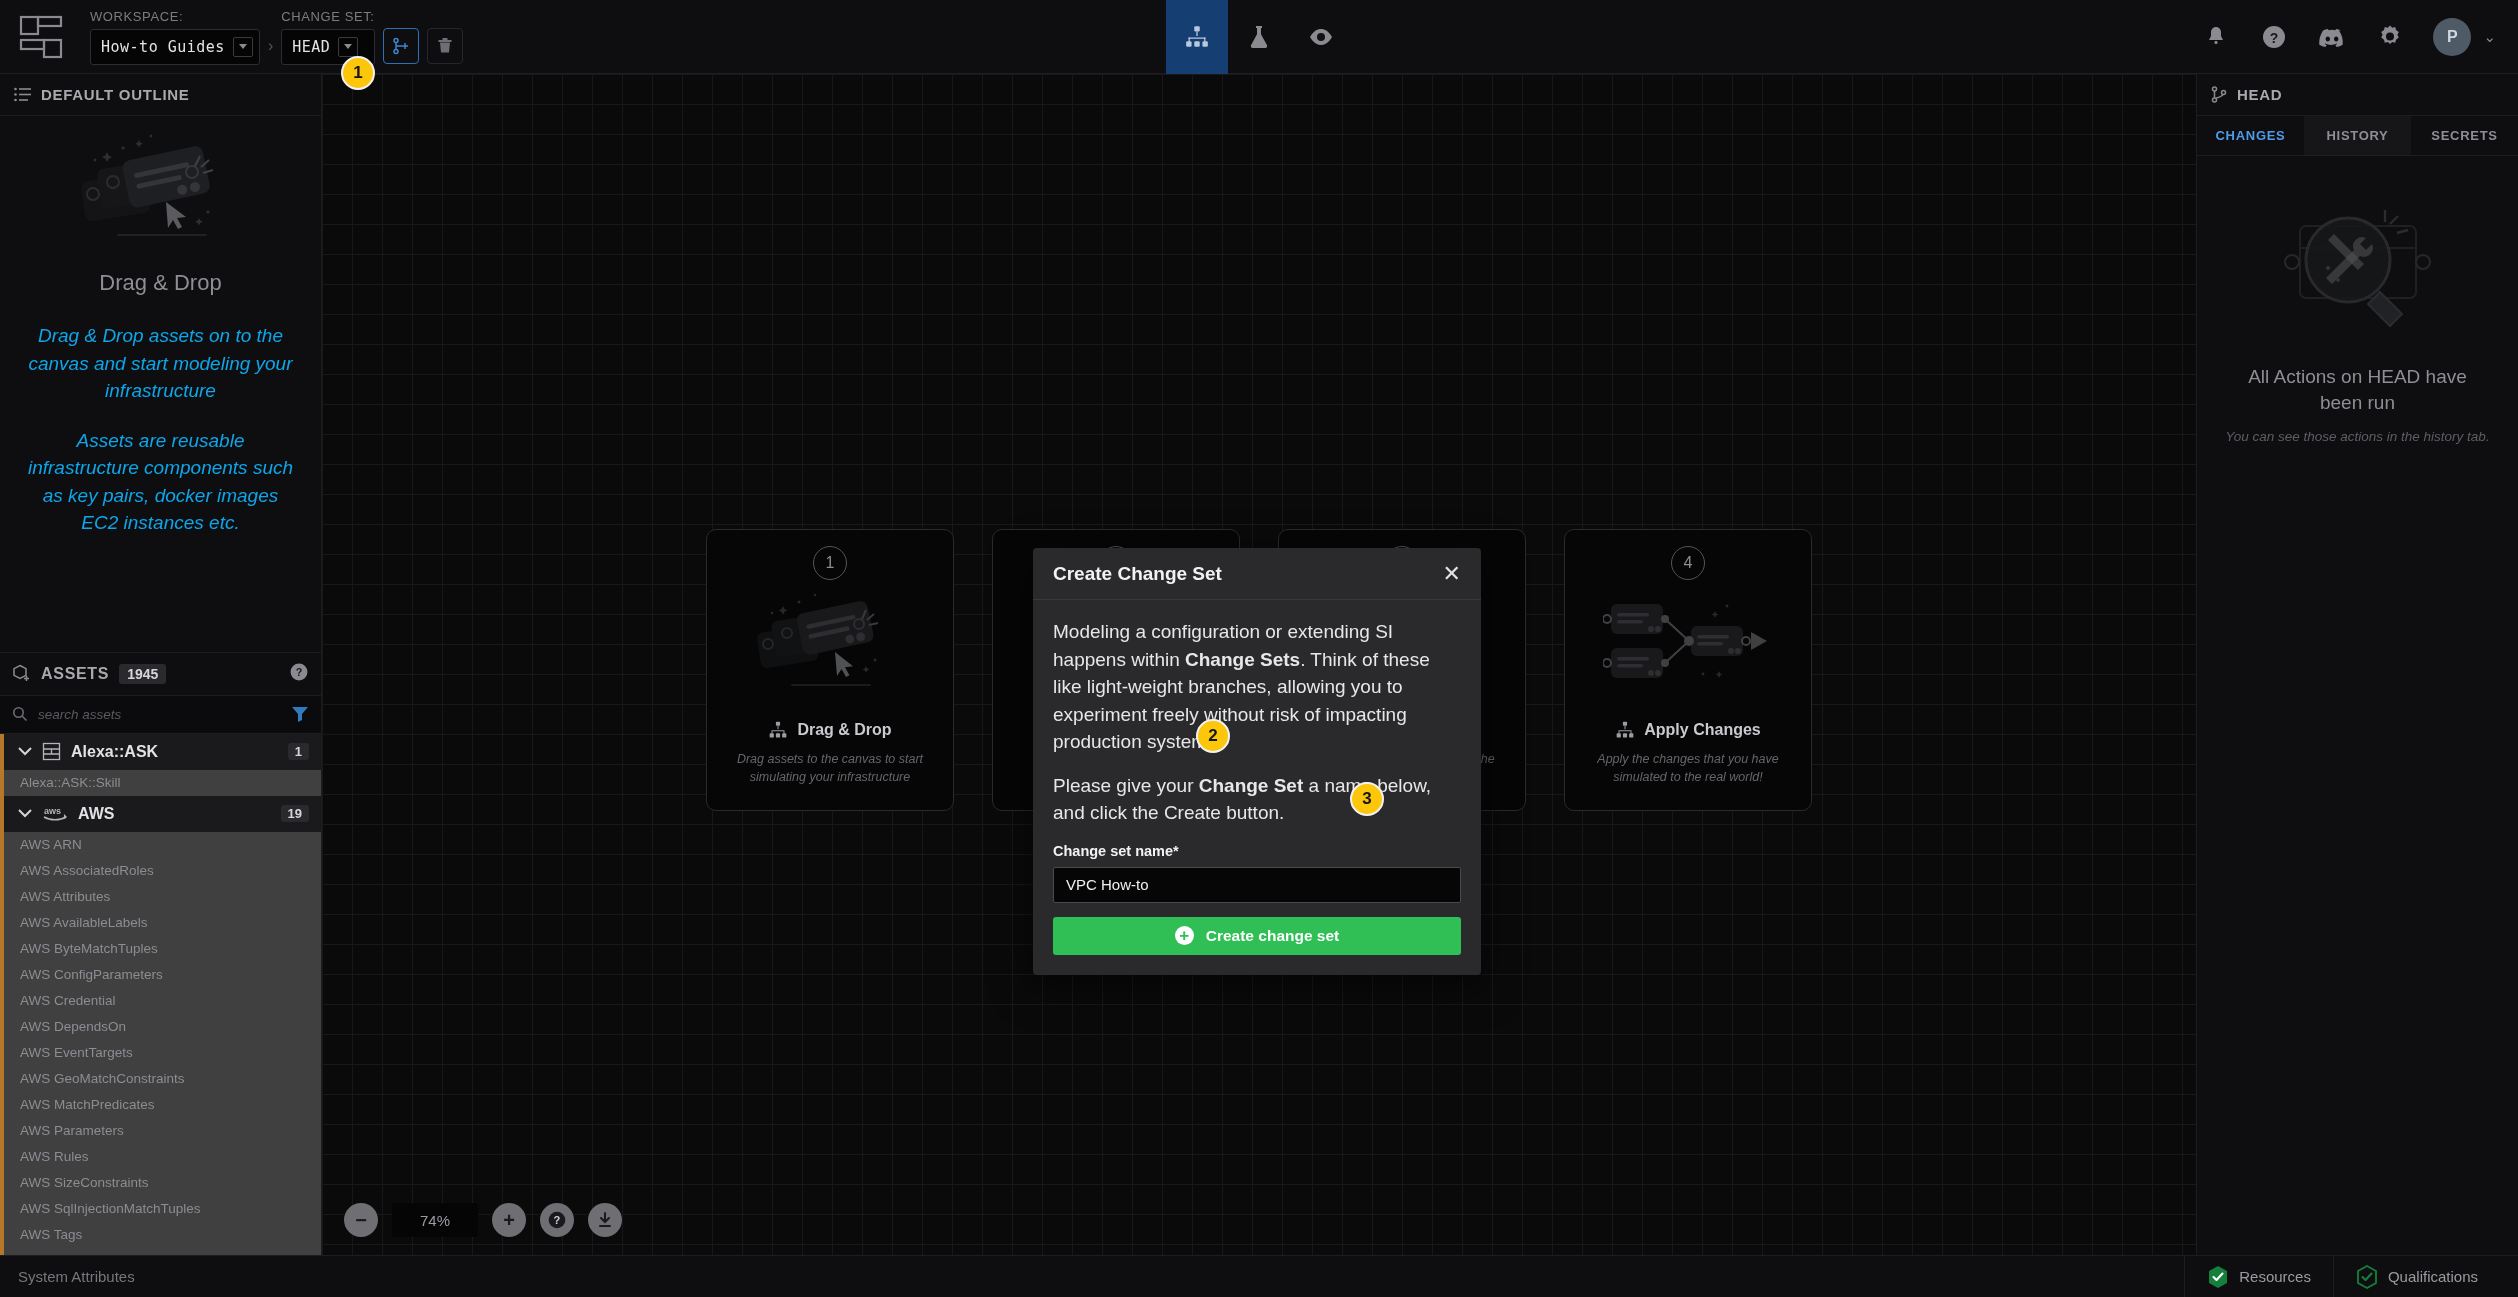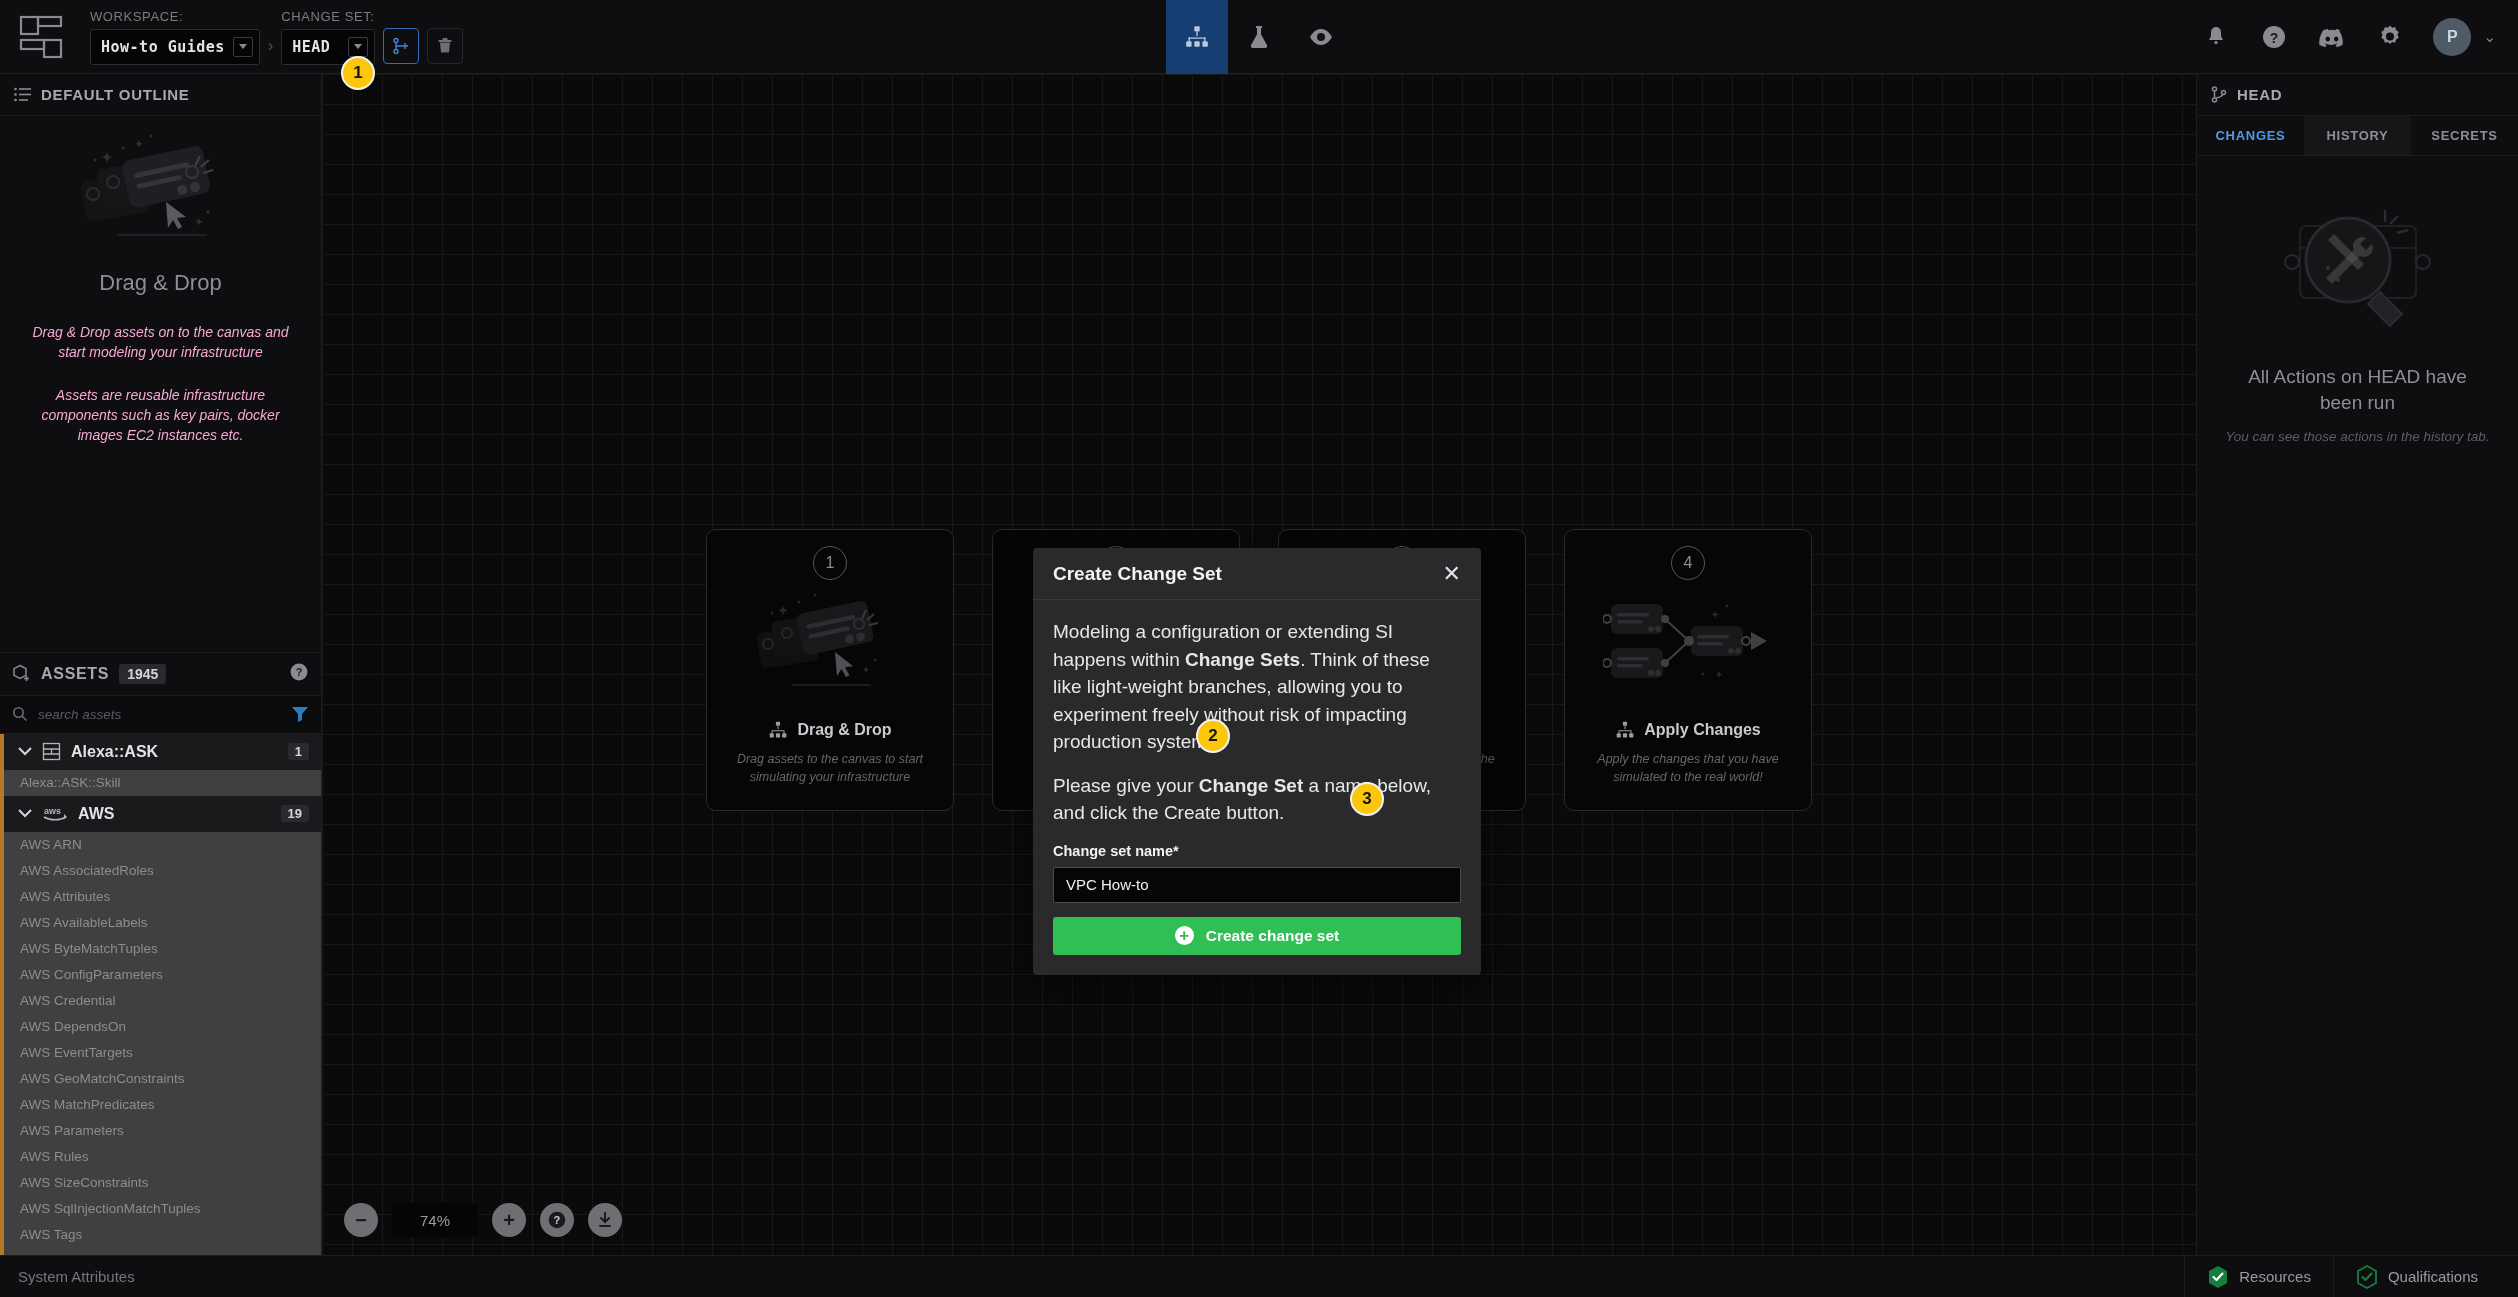--- a/index.html
+++ b/index.html
@@ -20,23 +20,23 @@
     display: flex; align-items: center;
   }
   .logo-box {
     width: 62px; height: 62px; margin-left: 10px;
     display: flex; align-items: center; justify-content: center;
   }
   .logo-svg { width: 44px; height: 44px; }
   .hdr-group { display: flex; flex-direction: column; justify-content: center; margin-left: 18px; }
   .hdr-label { font-size: 13px; letter-spacing: .6px; color: #7b7b82; margin-bottom: 5px; font-weight: 400; }
   .hdr-select {
-    display: flex; align-items: center; justify-content: space-between;
+    display: flex; align-items: center; 
     background: #050506; border: 1px solid #2d2d31; border-radius: 3px;
-    height: 36px; padding: 0 6px 0 10px; min-width: 120px; font-weight: bold;
+    height: 36px; padding: 0 6px 0 10px; min-width: 120px;
   }
   .hdr-select .val {
     font-family: "DejaVu Sans Mono", monospace; font-size: 15px; color: #e4e4e7; letter-spacing: .5px;
     white-space: nowrap;
   }
   .caret-box {
     width: 20px; height: 20px; border: 1px solid #3a3a3f; border-radius: 2px;
     display: flex; align-items: center; justify-content: center; margin-left: 8px;
   }
   .caret { width: 0; height: 0; border-left: 4px solid transparent; border-right: 4px solid transparent; border-top: 5px solid #8a8a90; }
@@ -73,21 +73,21 @@
     height: 42px; flex: 0 0 42px; display: flex; align-items: center; gap: 10px;
     padding: 0 14px; border-bottom: 1px solid #1d1d20; background: #0e0e10;
   }
   .panel-head .title { font-size: 15px; font-weight: 700; letter-spacing: .7px; color: #a8a8ae; }
   .outline-empty {
     flex: 1; display: flex; flex-direction: column; align-items: center;
     padding: 14px 24px 0 24px; text-align: center;
   }
   .outline-art { width: 200px; height: 130px; opacity: .55; }
   .outline-title { font-size: 22px; color: #8e8e95; margin-top: 10px; margin-bottom: 26px; }
-  .outline-sub { font-size: 14px; font-style: italic; color: #f9a8d4; line-height: 1.45; margin-bottom: 22px; }
+  .outline-sub { font-size: 19px; font-style: italic; color: #0ea5e9; line-height: 1.45; margin-bottom: 22px; }
 
   .assets-head {
     height: 44px; flex: 0 0 44px; display: flex; align-items: center; gap: 10px;
     padding: 0 12px; border-top: 1px solid #1d1d20; border-bottom: 1px solid #1d1d20;
   }
   .assets-head .title { font-size: 16px; font-weight: 700; letter-spacing: .7px; color: #a8a8ae; }
   .count-pill { background: #2a2a2e; color: #d6d6da; font-size: 14px; font-weight: 700; border-radius: 3px; padding: 2px 8px; }
   .help-dot { margin-left: auto; }
 
   .search-row {

